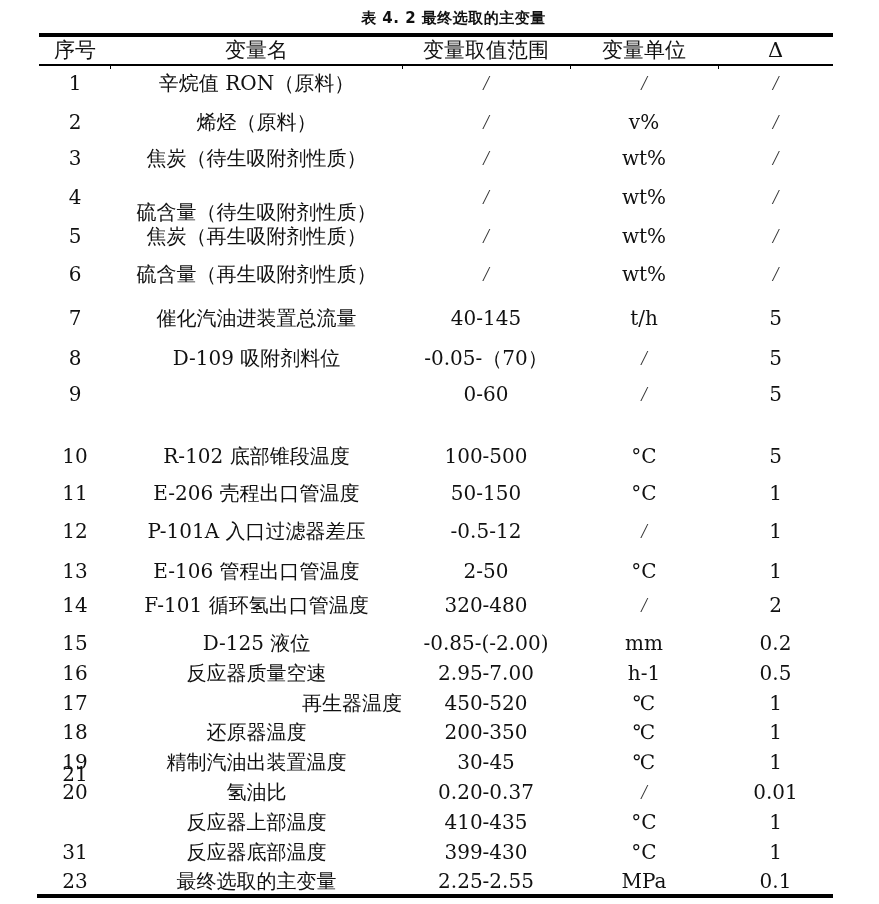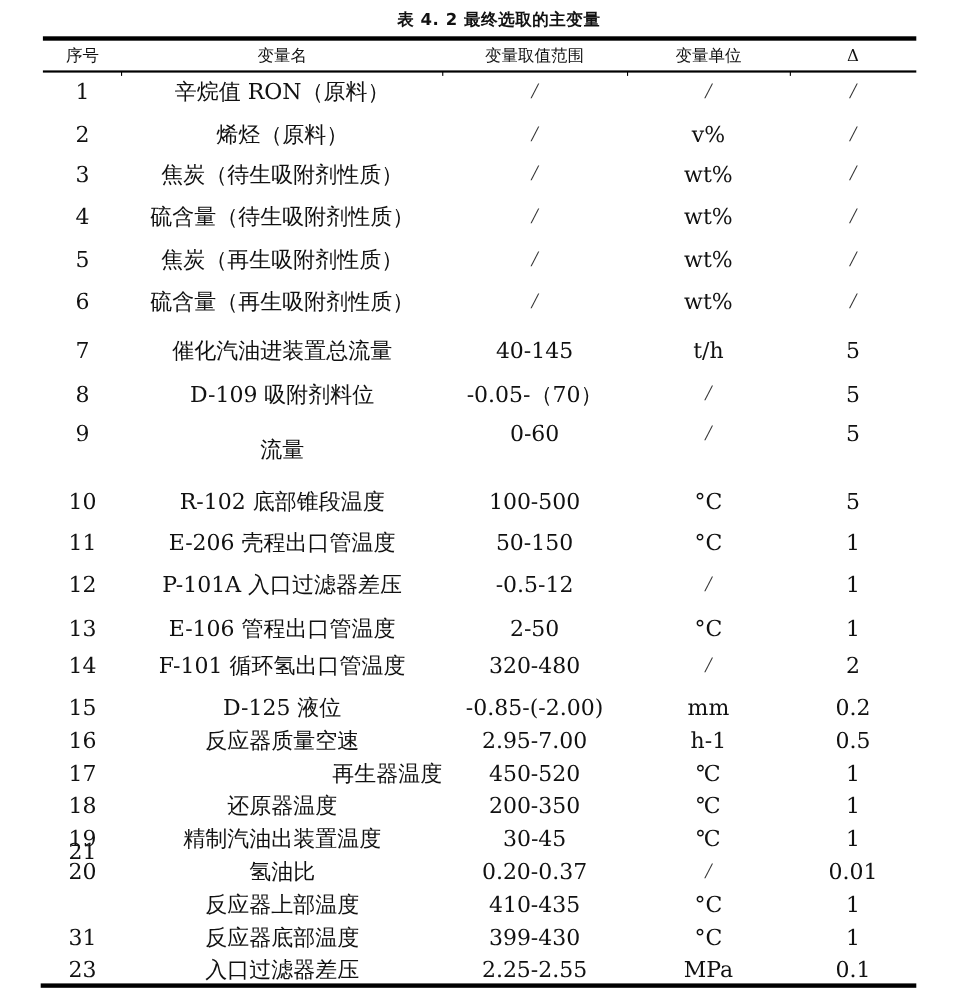--- a/index.html
+++ b/index.html
@@ -45,21 +45,21 @@
     }
     .cell {
       position: absolute;
       text-align: center;
       white-space: nowrap;
       font-size: 20px;
       line-height: 24px;
       transform: translateY(-12px);
     }
     .head .cell {
-      font-size: 15px;
+      font-size: 21px;
     }
     .c0 { left: 39px;  width: 72px; }
     .c1 { left: 111px; width: 291px; }
     .c2 { left: 402px; width: 168px; }
     .c3 { left: 570px; width: 148px; }
     .c4 { left: 718px; width: 115px; }
     .slash {
       font-family: "Liberation Serif", serif;
       font-style: italic;
       color: #333;
@@ -112,21 +112,21 @@
     </div>
     <div>
       <div class="cell c0" style="top: 158px;">3</div>
       <div class="cell c1" style="top: 158px;">焦炭（待生吸附剂性质）</div>
       <div class="cell c2 slash" style="top: 158px;">/</div>
       <div class="cell c3" style="top: 158px;">wt%</div>
       <div class="cell c4 slash" style="top: 158px;">/</div>
     </div>
     <div>
       <div class="cell c0" style="top: 197px;">4</div>
-      <div class="cell c1" style="top: 197px;">硫含量（待生吸附剂性质）</div>
+      <div class="cell c1" style="top: 212px;">硫含量（待生吸附剂性质）</div>
       <div class="cell c2 slash" style="top: 197px;">/</div>
       <div class="cell c3" style="top: 197px;">wt%</div>
       <div class="cell c4 slash" style="top: 197px;">/</div>
     </div>
     <div>
       <div class="cell c0" style="top: 236px;">5</div>
       <div class="cell c1" style="top: 236px;">焦炭（再生吸附剂性质）</div>
       <div class="cell c2 slash" style="top: 236px;">/</div>
       <div class="cell c3" style="top: 236px;">wt%</div>
       <div class="cell c4 slash" style="top: 236px;">/</div>
@@ -147,21 +147,21 @@
     </div>
     <div>
       <div class="cell c0" style="top: 358px;">8</div>
       <div class="cell c1" style="top: 358px;">D-109 吸附剂料位</div>
       <div class="cell c2" style="top: 358px;">-0.05-（70）</div>
       <div class="cell c3 slash" style="top: 358px;">/</div>
       <div class="cell c4" style="top: 358px;">5</div>
     </div>
     <div>
       <div class="cell c0" style="top: 394px;">9</div>
-      <div class="cell c1 wrap" style="top: 408px;"><span class="l2">流量</span></div>
+      <div class="cell c1 wrap" style="top: 408px;"></div>
       <div class="cell c2" style="top: 394px;">0-60</div>
       <div class="cell c3 slash" style="top: 394px;">/</div>
       <div class="cell c4" style="top: 394px;">5</div>
     </div>
     <div>
       <div class="cell c0" style="top: 456px;">10</div>
       <div class="cell c1" style="top: 456px;">R-102 底部锥段温度</div>
       <div class="cell c2" style="top: 456px;">100-500</div>
       <div class="cell c3" style="top: 456px;">°C</div>
       <div class="cell c4" style="top: 456px;">5</div>
@@ -245,18 +245,18 @@
     </div>
     <div>
       <div class="cell c0" style="top: 852px;">31</div>
       <div class="cell c1" style="top: 852px;">反应器底部温度</div>
       <div class="cell c2" style="top: 852px;">399-430</div>
       <div class="cell c3" style="top: 852px;">°C</div>
       <div class="cell c4" style="top: 852px;">1</div>
     </div>
     <div>
       <div class="cell c0" style="top: 881px;">23</div>
-      <div class="cell c1" style="top: 881px;">入口过滤器差压</div>
+      <div class="cell c1" style="top: 881px;">最终选取的主变量</div>
       <div class="cell c2" style="top: 881px;">2.25-2.55</div>
       <div class="cell c3" style="top: 881px;">MPa</div>
       <div class="cell c4" style="top: 881px;">0.1</div>
     </div>
   </div>
 
 </body></html>

